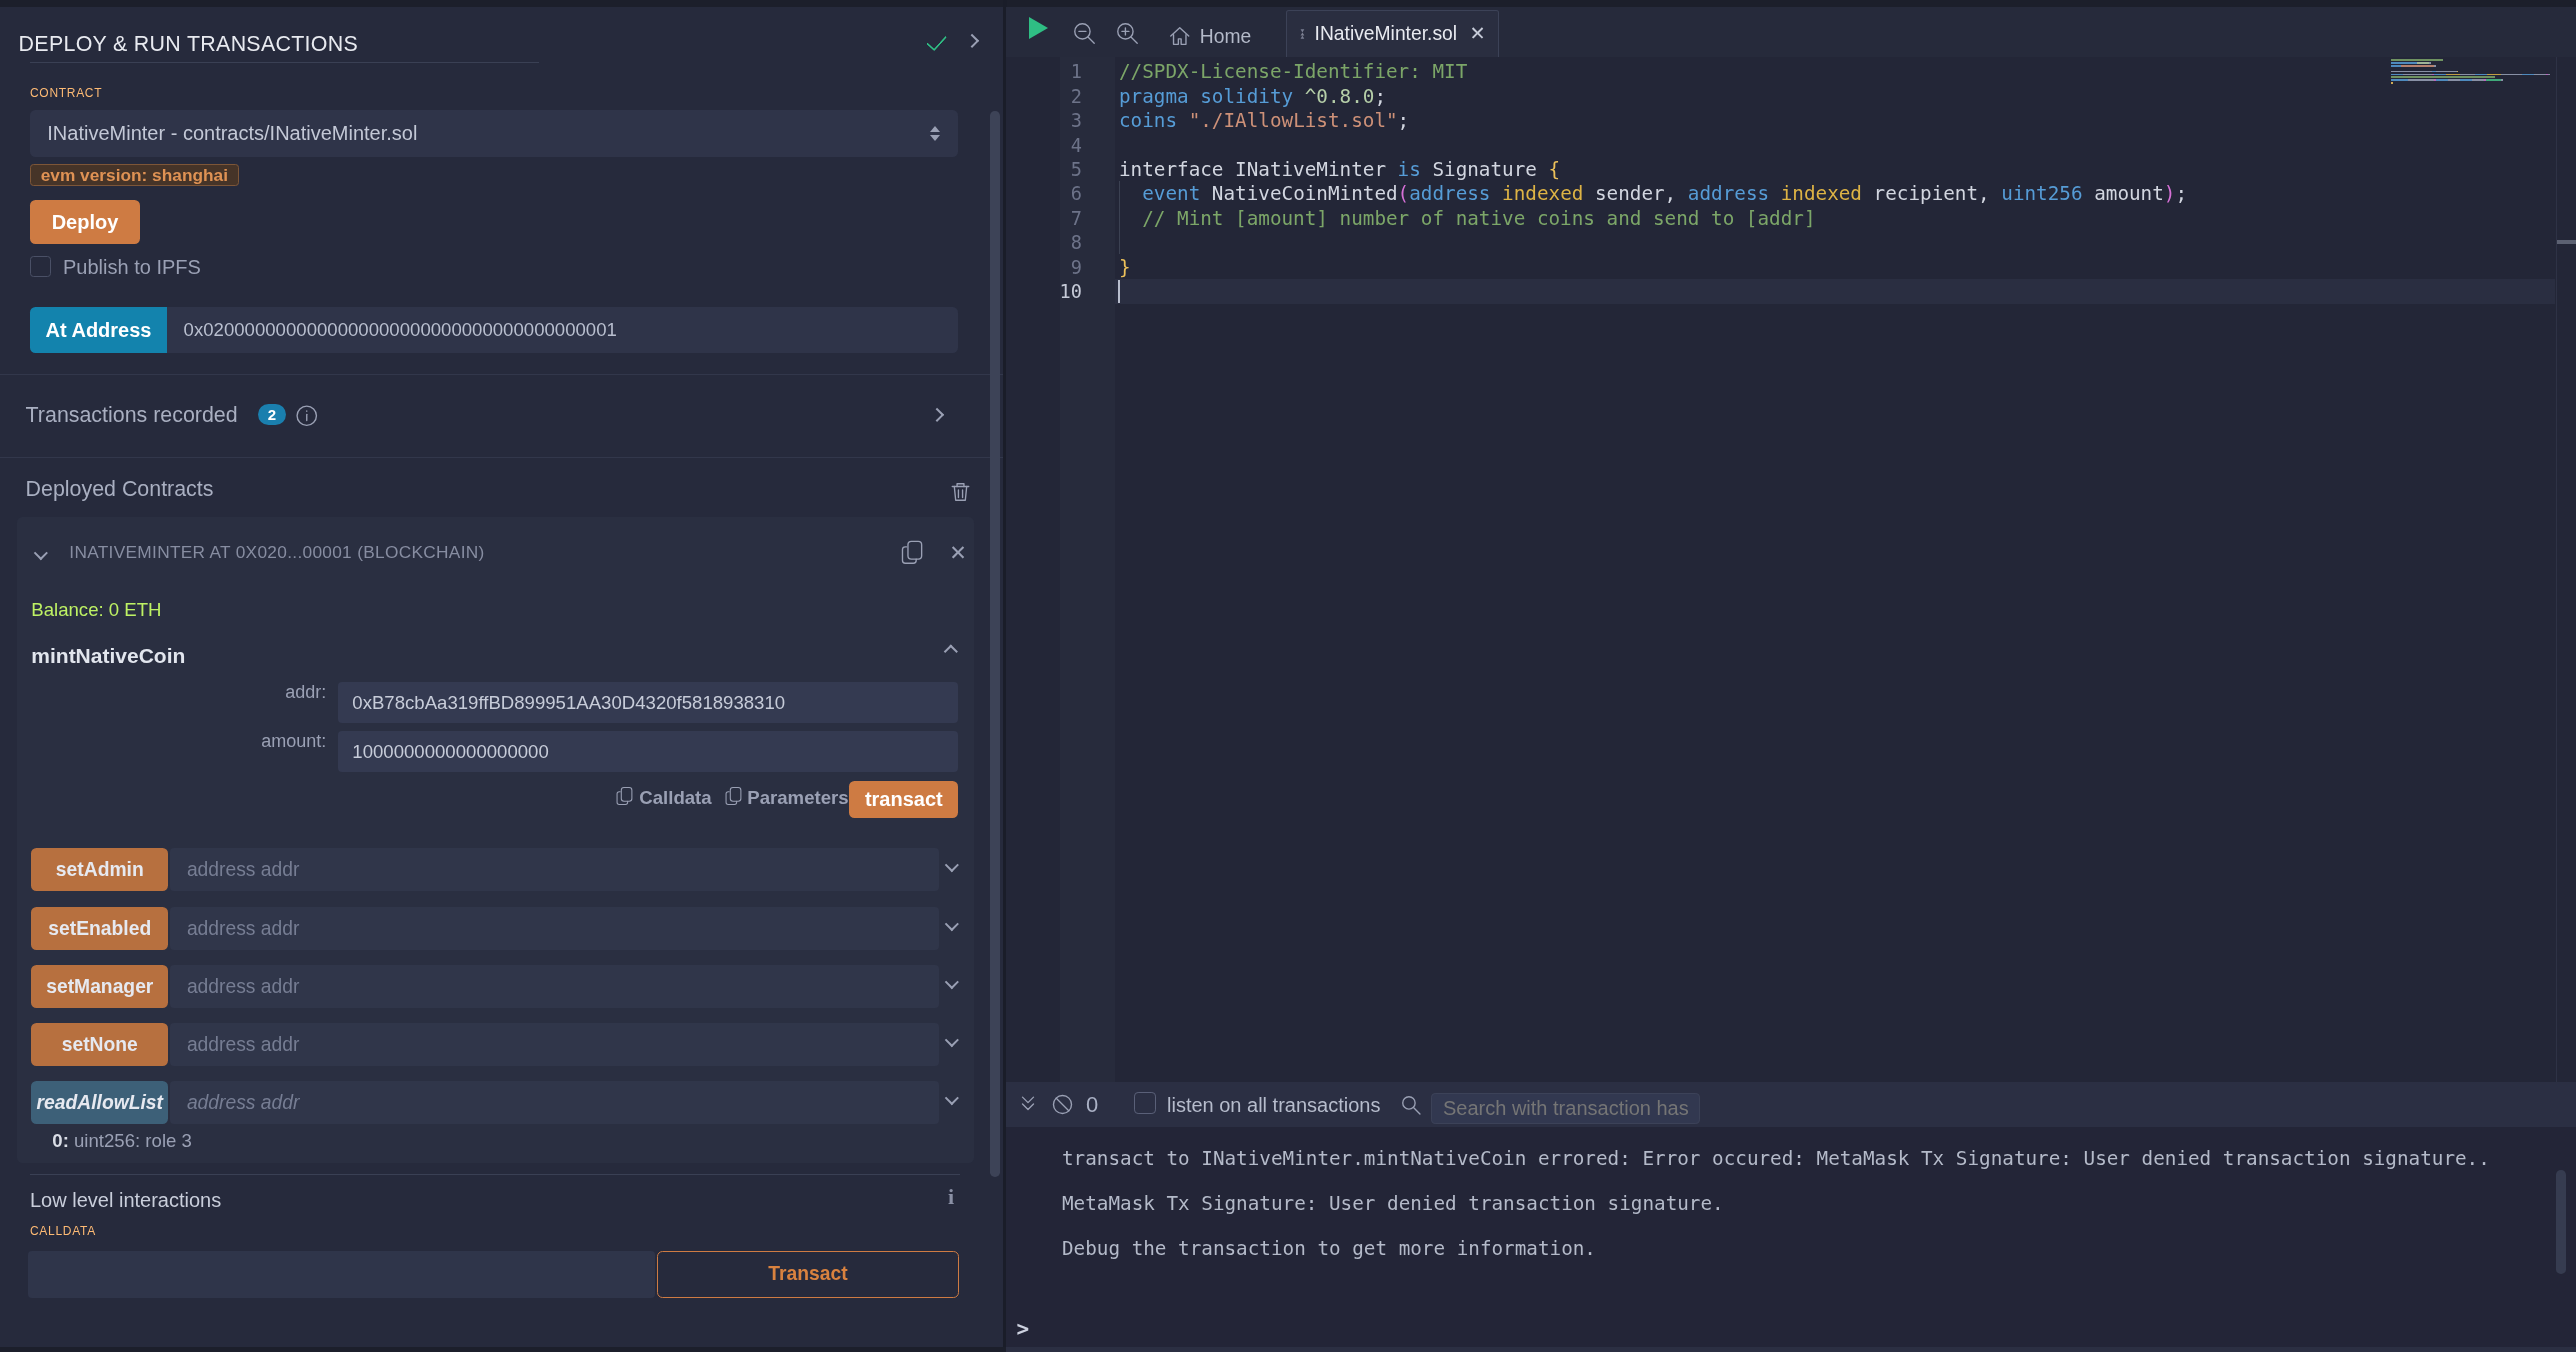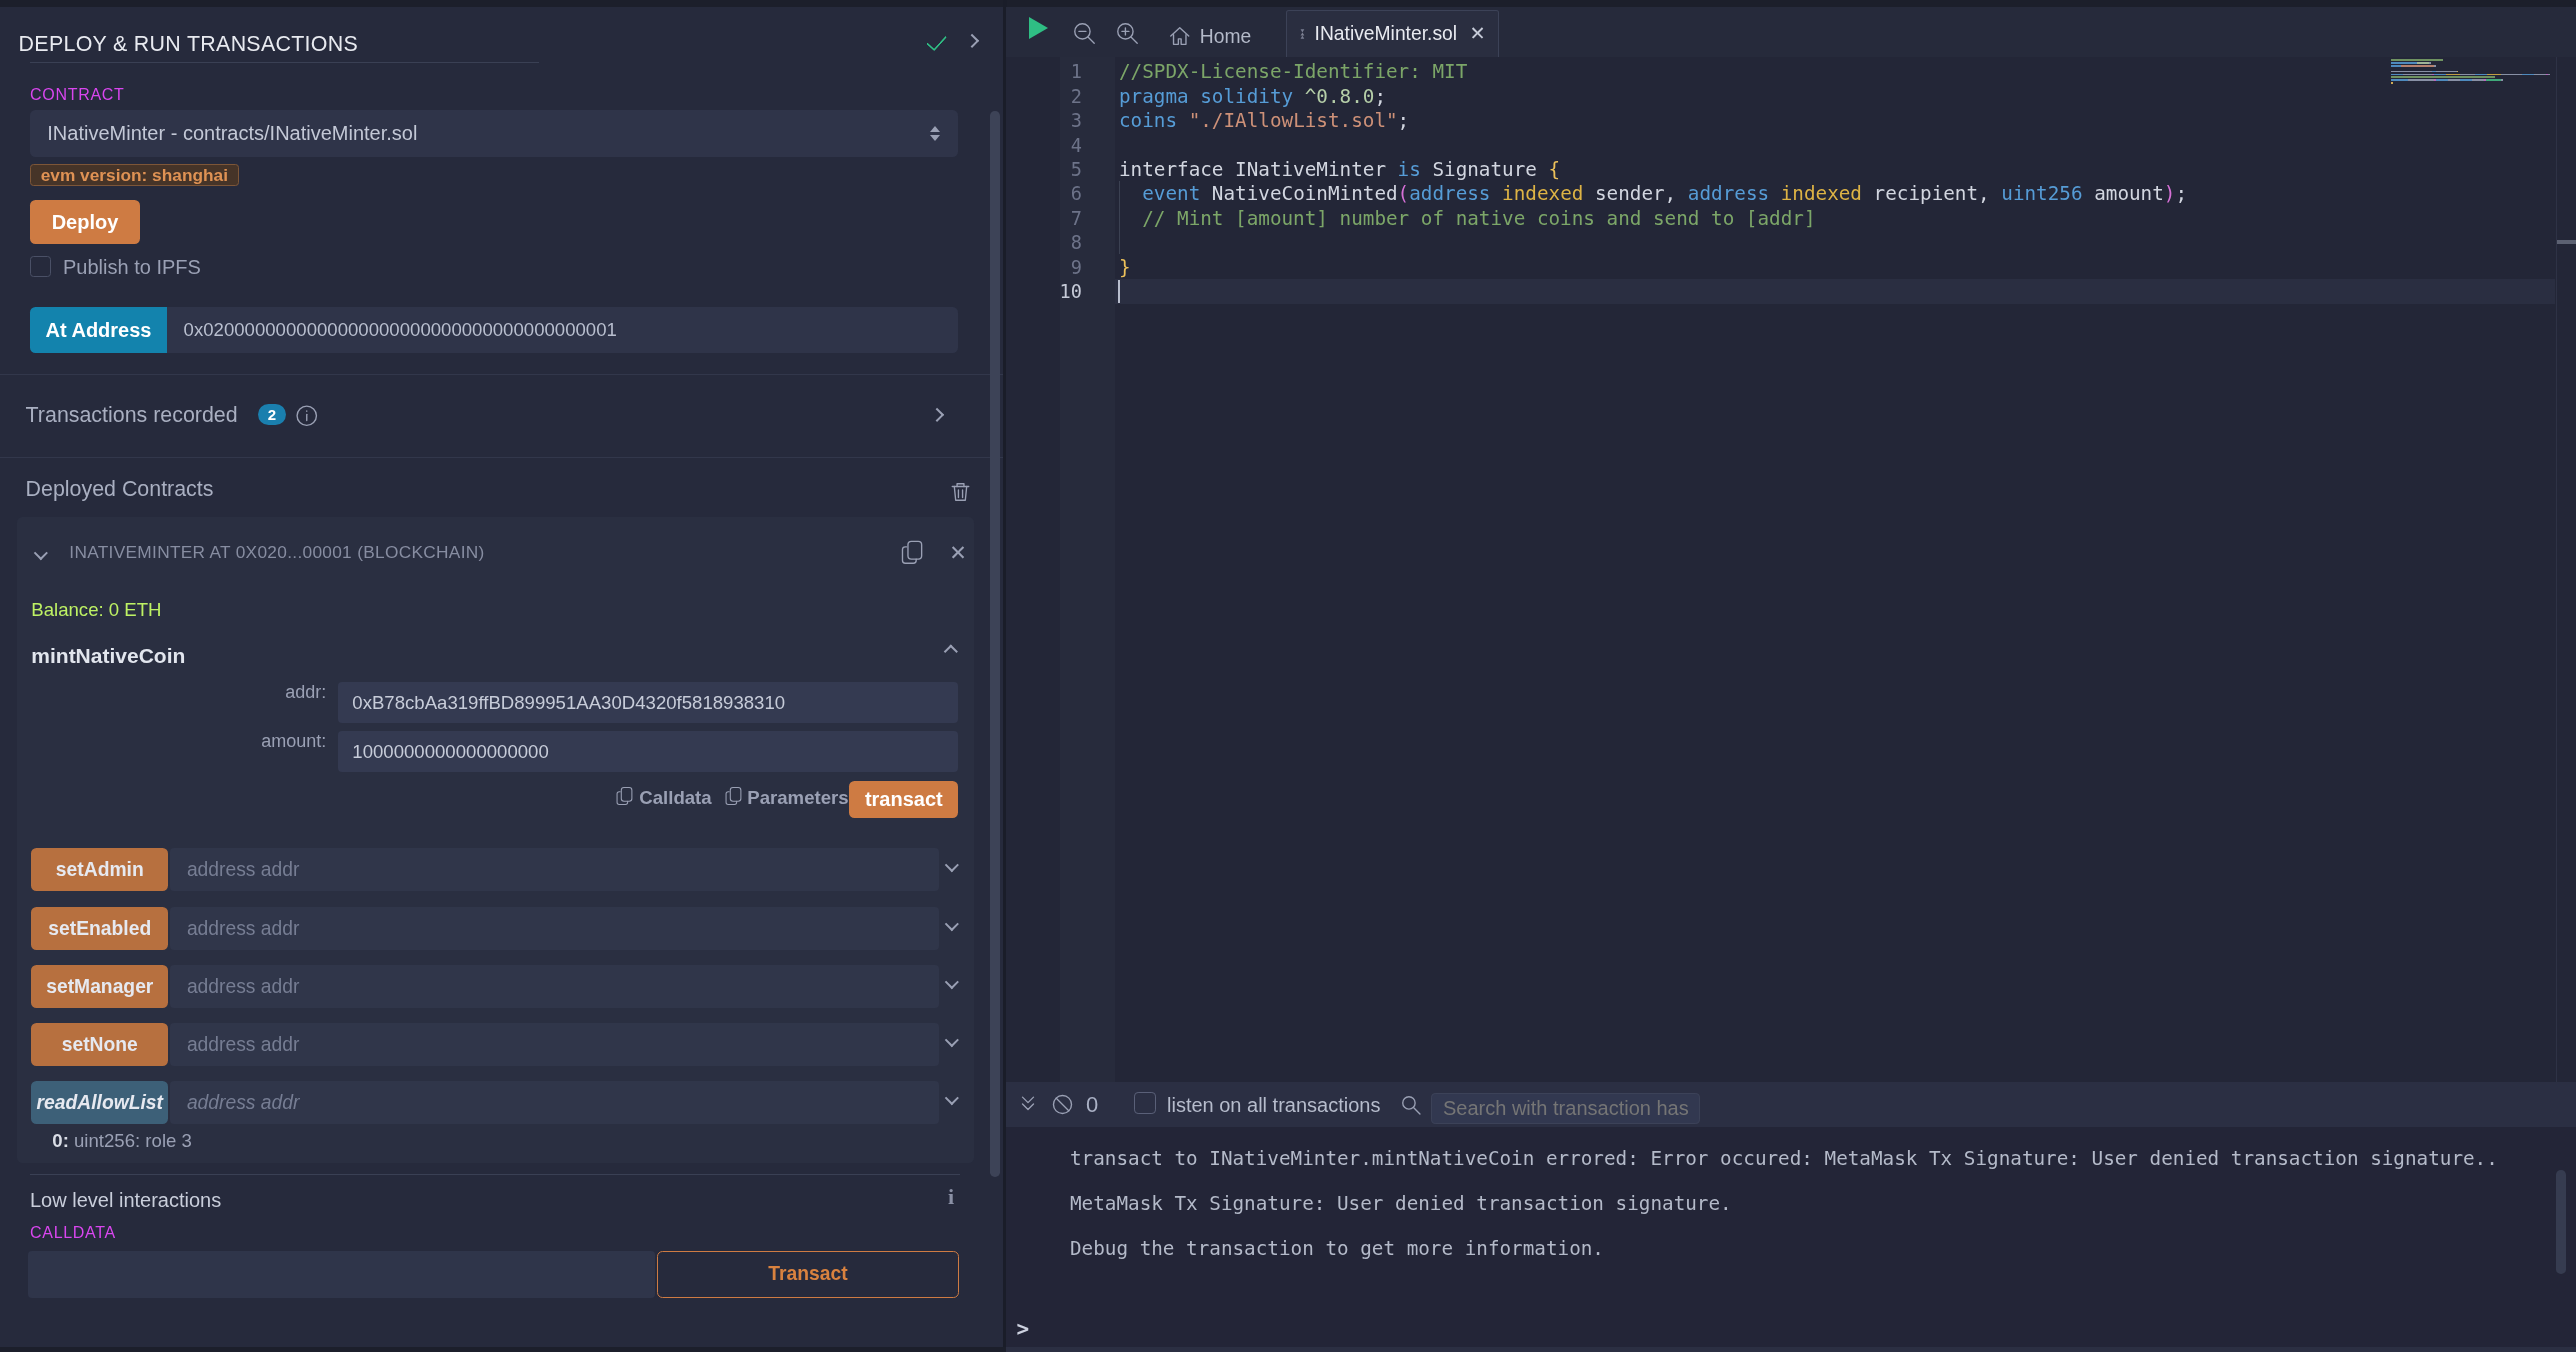--- a/index.html
+++ b/index.html
@@ -13,21 +13,21 @@
   #editor     { left:1006px; top:57px; width:1570px; height:1026px; background:#232637; }
   #terminal   { left:1006px; top:1082px; width:1570px; height:265px; background:#232537; }
   #panel-gap  { left:1003px; top:0; width:3.5px; height:1352px; background:#1a1d29; }
 
   
   .panel-title { left:18.6px; top:25px; font-size:21.4px; font-weight:500; color:#e8eaf0; letter-spacing:0.3px; }
   .title-underline { left:30px; top:55px; width:509px; height:0.7px; background:#3a4054; }
   .icon-check { left:927px; top:28px; width:19.3px; height:11px; border-left:2.8px solid var(--green); border-bottom:2.8px solid var(--green); transform:rotate(-48deg); border-radius:1.4px; }
   .chev { display:inline-block; border-right:2.4px solid #9aa0b4; border-bottom:2.4px solid #9aa0b4; width:9.7px; height:9.7px; }
   .chev-r { transform:rotate(-45deg); } .chev-d { transform:rotate(45deg); } .chev-u { transform:rotate(-135deg); }
-  .lbl-caps { font-size:16px; color:#d946ef; letter-spacing:0.7px; }
+  .lbl-caps { font-size:12px; color:#fdba74; letter-spacing:0.7px; }
   #contract-label { left:30px; top:79px; }
   #contract-select { left:30px; top:103px; width:928px; height:47px; background:#2f3449; border-radius:5.5px; color:#c3c8d6; font-size:20px; line-height:47px; padding-left:17.3px; }
   .sel-arrows { left:930px; top:119px; }
   .sel-arrows div { width:0; height:0; border-left:5.5px solid transparent; border-right:5.5px solid transparent; }
   .sel-arrows .up { border-bottom:6.2px solid #9aa0b4; margin-bottom:2.8px; }
   .sel-arrows .dn { border-top:6.2px solid #9aa0b4; }
   #evm-badge { left:30px; top:157px; height:22px; line-height:21px; padding:0 9.7px; background:#463428; border:1.4px solid #7d5638; border-radius:3.5px; color:#df9254; font-size:17.3px; font-weight:bold; }
   #deploy-btn { left:30px; top:193px; width:110px; height:44px; background:var(--orange); border-radius:5.5px; color:#fff; font-size:20px; font-weight:bold; text-align:center; line-height:44px; }
   #ipfs-check { left:30px; top:249px; width:21px; height:21px; border:1.4px solid #4a5066; border-radius:3.5px; background:#262a3c; }
   #ipfs-label { left:63px; top:249px; font-size:20px; color:#9aa0b4; }
@@ -94,21 +94,21 @@
   #minimap .mrow span { display:inline-block; height:1.8px; opacity:.85; }
   #mm-sep { left:1550px; top:0; width:0.7px; height:1026px; background:#2e3245; }
   #mm-deco { left:1551px; top:183px; width:18.6px; height:4.1px; background:#5c6172; }
 
   
   #term-toolbar { left:0; top:0; width:1570px; height:45px; background:#2b2f43; }
   #term-count { left:80px; top:9.7px; font-size:22px; color:#aab1c5; }
   #term-check { left:128px; top:10.4px; width:22px; height:22px; border:1.4px solid #5a6078; border-radius:4.1px; }
   #term-listen { left:161px; top:11.7px; font-size:20px; color:#b6bccc; }
   #term-search { left:425px; top:11px; width:269px; height:31px; background:#323850; border:0.7px solid #3c4258; border-radius:4.1px; color:#8a90a5; font-size:20px; padding:0 11px; font-family:"Liberation Sans",sans-serif; outline:none; }
-  #term-lines { left:64px; top:54px; }
+  #term-lines { left:56px; top:54px; }
   #term-lines div { font:19.3px "DejaVu Sans Mono",monospace; color:#b4bac9; height:45px; line-height:45px; white-space:pre; }
   #term-prompt { left:10.4px; top:235px; font:bold 21px "DejaVu Sans Mono",monospace; color:#ccd1df; }
   #term-scroll { left:1550px; top:88px; width:9.7px; height:104px; background:#363c50; border-radius:4.8px; }
   #bottom-strip-mid { left:848px; top:1347px; width:158px; height:5.5px; background:#1c1f2b; }
   #bottom-strip-right { left:1006px; top:1347px; width:1570px; height:5.5px; background:#2b2f42; }
 </style>
 </head>
 <body>
 
 <div id="left-panel" class="abs">

